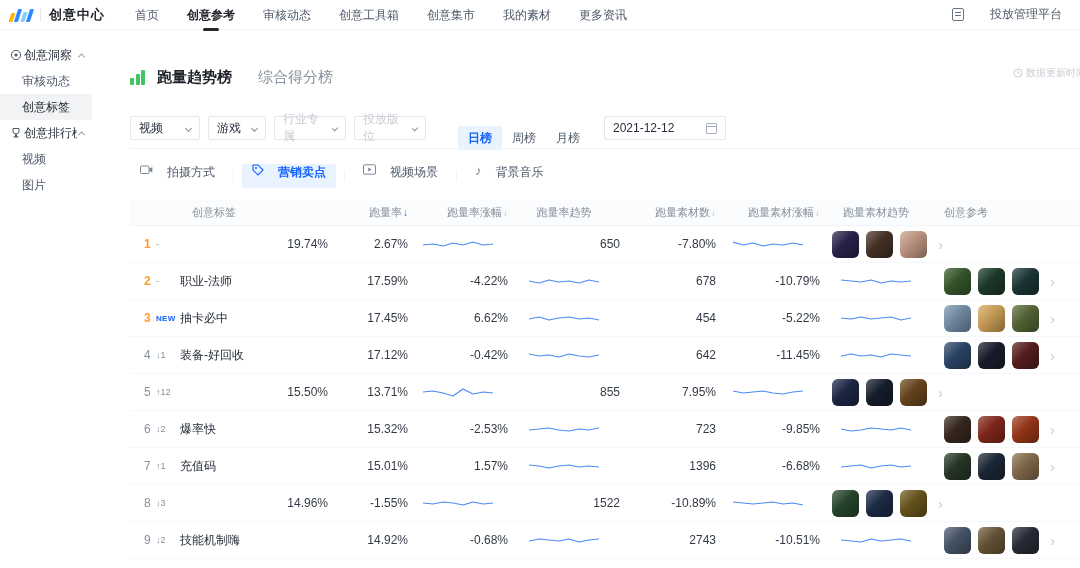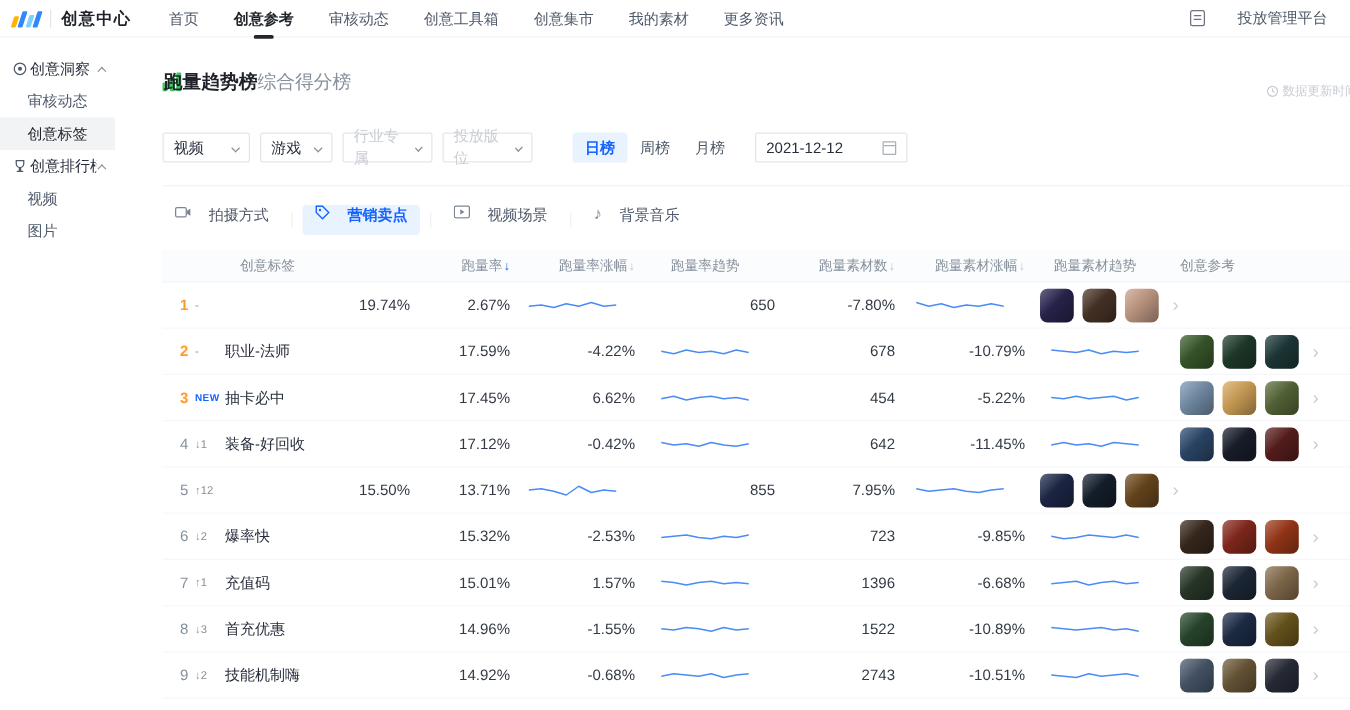--- a/index.html
+++ b/index.html
@@ -38,39 +38,39 @@
   .chev.up { transform:rotate(-135deg) translate(-1px,-1px); }
   .chev.down { transform:rotate(45deg); }
   .side-item { height:26px; line-height:26px; padding-left:22px; font-size:12px; color:#4e5969;
     cursor:pointer; white-space:nowrap; }
   .side-item.active { background:#f2f3f5; color:#1f2329; }
 
   
   .main { position:absolute; top:30px; left:92px; width:988px; height:538px; background:#fff; }
   .main-inner { position:relative; width:100%; height:100%; padding-left:38px; }
 
-  .board-tabs { position:absolute; top:26px; left:38px; display:flex; align-items:center; }
+  .board-tabs { position:absolute; top:38px; left:38px; display:flex; align-items:center; gap:26px; }
   .chart-ic { display:flex; align-items:flex-end; gap:1.5px; height:15px; margin-right:-14px; }
   .chart-ic i { display:block; width:4px; background:#41c463; border-radius:1px; }
   .chart-ic i:nth-child(1){height:7px;} .chart-ic i:nth-child(2){height:11px;} .chart-ic i:nth-child(3){height:15px;}
   .board-tab { font-size:15px; color:#86909c; cursor:pointer; }
   .board-tab.active { color:#1f2329; font-weight:bold; }
   .update-note { position:absolute; top:36px; right:-6px; display:flex; align-items:center; gap:3px;
     font-size:10px; color:#c9cdd4; white-space:nowrap; }
 
   
   .filter-row { position:absolute; top:76px; left:38px; display:flex; align-items:center; }
   .sel { display:flex; align-items:center; justify-content:space-between; height:24px; border:1px solid #e5e6eb;
     border-radius:2px; padding:0 8px; font-size:12px; color:#272e3b; cursor:pointer; margin-right:8px; background:#fff;}
   .sel.ph { color:#c9cdd4; }
   .sel .chev { margin-left:8px; }
   .sel1{ width:70px; } .sel2{ width:58px; } .sel3{ width:72px; } .sel4{ width:72px; }
   .period { display:flex; align-items:center; margin-left:24px; }
   .period .p-tab { height:24px; line-height:24px; padding:0 10px; font-size:12px; color:#4e5969;
-    border-radius:2px; cursor:pointer; }
+    border-radius:2px; cursor:pointer;margin-top:20px; }
   .period .p-tab.active { background:#e8f3ff; color:#1664ff; font-weight:bold; }
   .datebox { display:flex; align-items:center; justify-content:space-between; width:122px; height:24px;
     border:1px solid #e5e6eb; border-radius:2px; margin-left:14px; padding:0 8px; font-size:12px; color:#272e3b; cursor:pointer;}
   .cal-ic { width:11px; height:11px; border:1px solid #a9b0bb; border-radius:1px; position:relative; }
   .cal-ic::before { content:""; position:absolute; top:2px; left:0; right:0; height:1px; background:#a9b0bb; }
 
   .hr-line { position:absolute; top:118px; left:38px; right:0; height:1px; background:#f2f3f5; }
 
   
   .dim-row { position:absolute; top:134px; left:38px; display:flex; align-items:center; }
@@ -457,24 +457,20 @@
       <span class="thumb" style="background: rgb(30, 42, 58);"></span>
       <span class="thumb" style="background: rgb(138, 112, 80);"></span>
       <span class="more">›</span>
     </div>
   </div>
             <div class="trow">
     <div class="c rank-cell">
       <span class="rank">8</span>
       <span class="chg down">↓3</span>
     </div>
-    <div class="c name-cell">
-      <span class="tag-name">首充优惠</span>
-
-    </div>
     <div class="c num">14.96%</div>
     <div class="c num">-1.55%</div>
     <div class="c spark">
       <svg viewBox="0 0 70 16" preserveAspectRatio="none">
                   <polyline class="sline" points="0,8 10,9 20,7 30,8 40,10 50,7 60,9 70,8"></polyline>
                 </svg>
     </div>
     <div class="c num">1522</div>
     <div class="c num">-10.89%</div>
     <div class="c spark">

